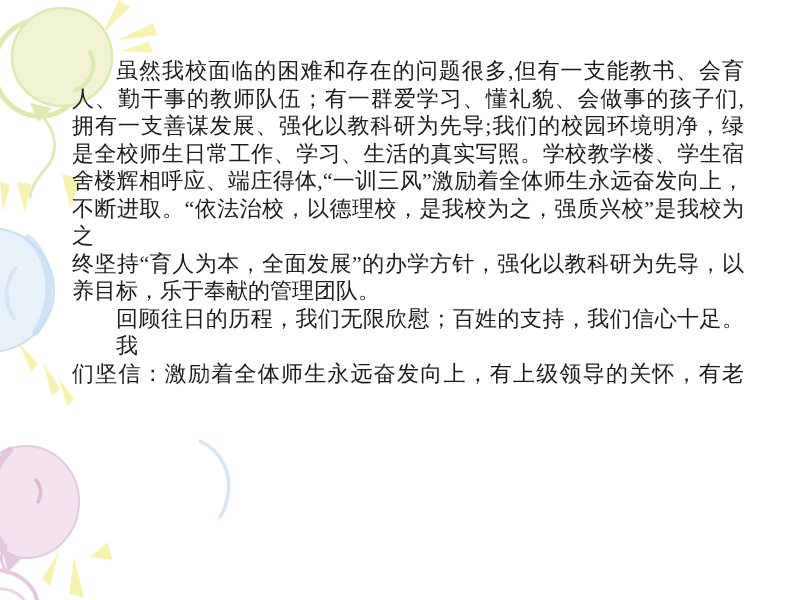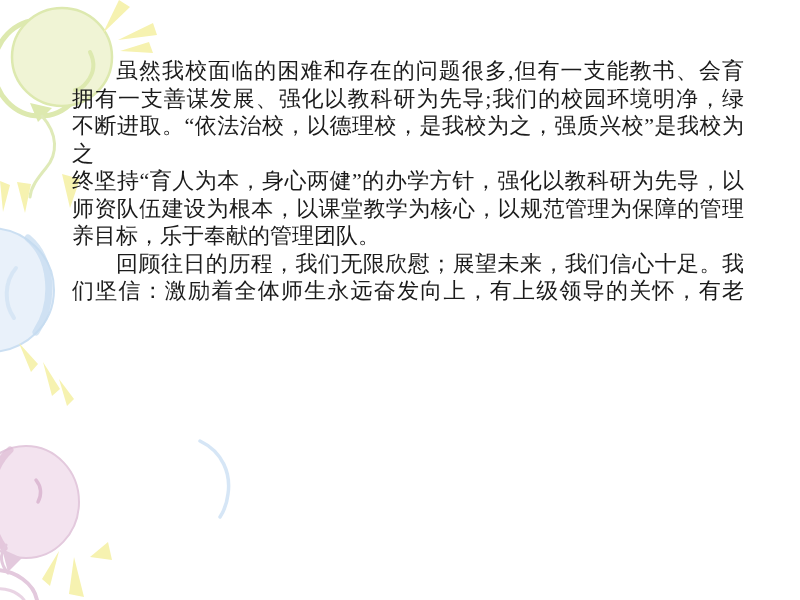--- a/index.html
+++ b/index.html
@@ -67,22 +67,24 @@
 
     <polygon points="59,551 42,579 50,586" fill="#f6f2b0"></polygon>
     <polygon points="74,557 69,594 84,597" fill="#f6f2b0"></polygon>
     <polygon points="90,557 108,542 112,560" fill="#f6f2b0"></polygon>
 
     <path d="M 200,441 C 223,452 231,474 228,494 C 227,503 224,511 220,517" fill="none" stroke-width="3.5" stroke-linecap="round" stroke="#d6e6f6"></path>
   </svg>
 
   <div class="text-block" style="color: rgb(27, 27, 27);">
       <div class="line indent justify">虽然我校面临的困难和存在的问题很多,但有一支能教书、会育</div>
+      <div class="line justify">人、勤干事的教师队伍；有一群爱学习、懂礼貌、会做事的孩子们,</div>
       <div class="line justify">拥有一支善谋发展、强化以教科研为先导;我们的校园环境明净，绿</div>
+      <div class="line justify">是全校师生日常工作、学习、生活的真实写照。学校教学楼、学生宿</div>
+      <div class="line justify">舍楼辉相呼应、端庄得体,“一训三风”激励着全体师生永远奋发向上，</div>
       <div class="line justify">不断进取。“依法治校，以德理校，是我校为之，强质兴校”是我校为之</div>
-      <div class="line justify">终坚持“育人为本，身心两健”的办学方针，强化以教科研为先导，以</div>
-      <div class="line justify">师资队伍建设为根本，以课堂教学为核心，以规范管理为保障的管理</div>
+      <div class="line justify">终坚持“育人为本，全面发展”的办学方针，强化以教科研为先导，以</div>
       <div class="line">养目标，乐于奉献的管理团队。</div>
-      <div class="line indent justify">回顾往日的历程，我们无限欣慰；展望未来，我们信心十足。我</div>
+      <div class="line indent justify">回顾往日的历程，我们无限欣慰；百姓的支持，我们信心十足。我</div>
       <div class="line justify">们坚信：激励着全体师生永远奋发向上，有上级领导的关怀，有老</div>
     </div>
 
 </div>
 
 </body></html>

